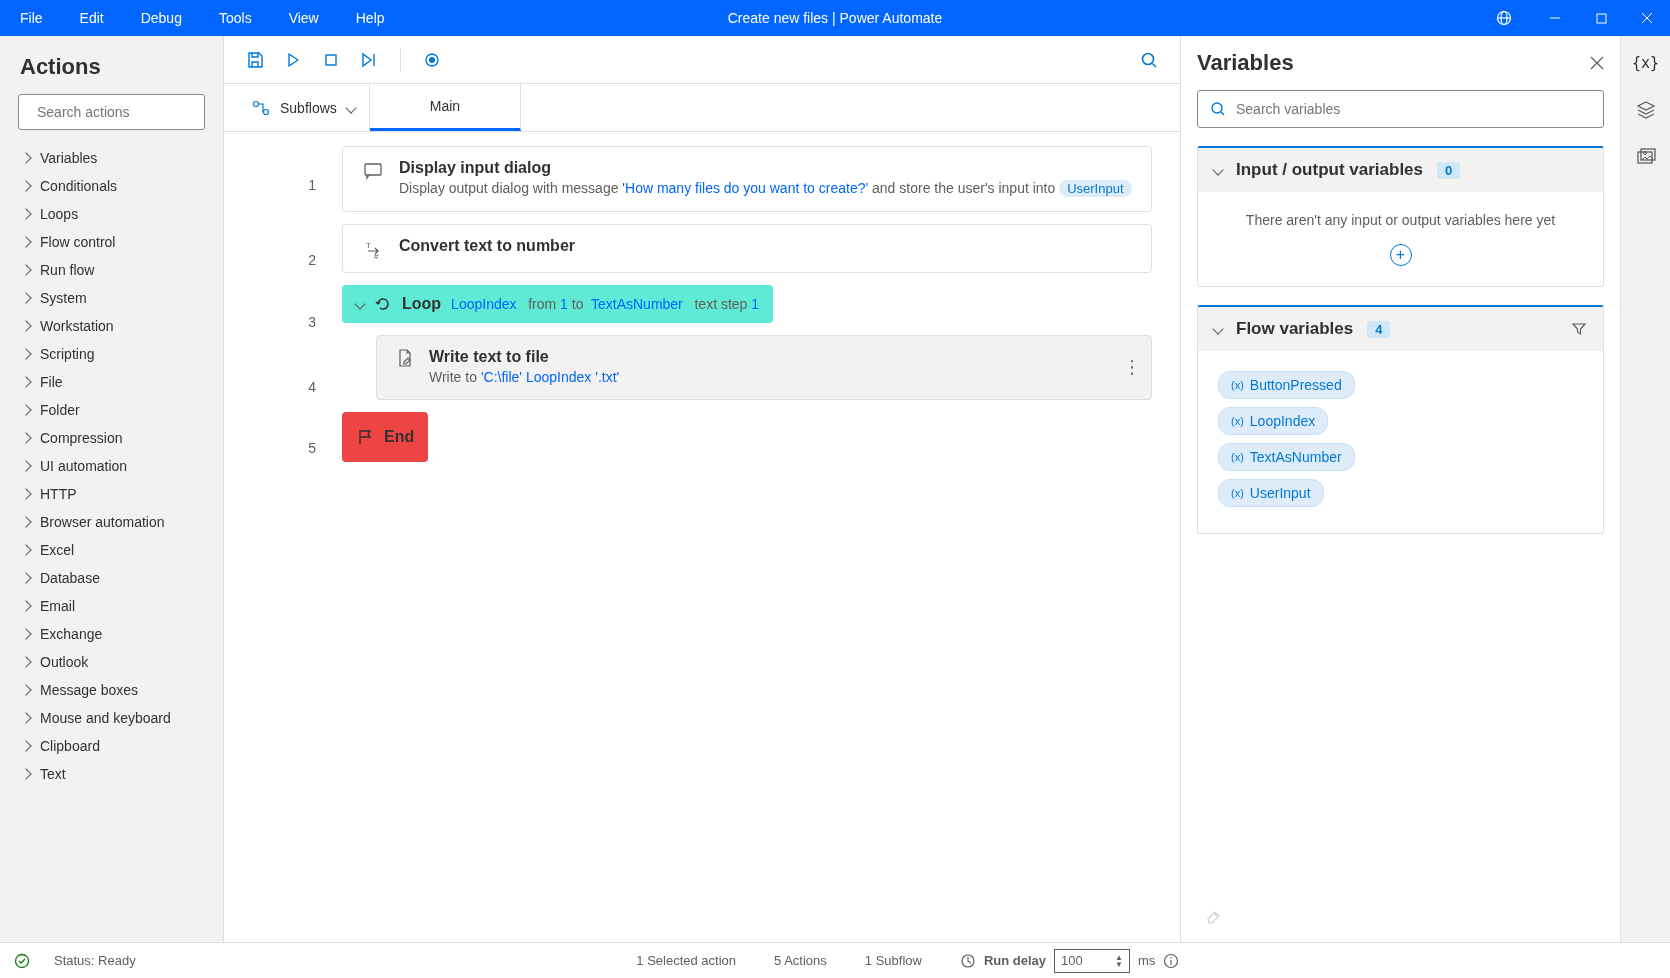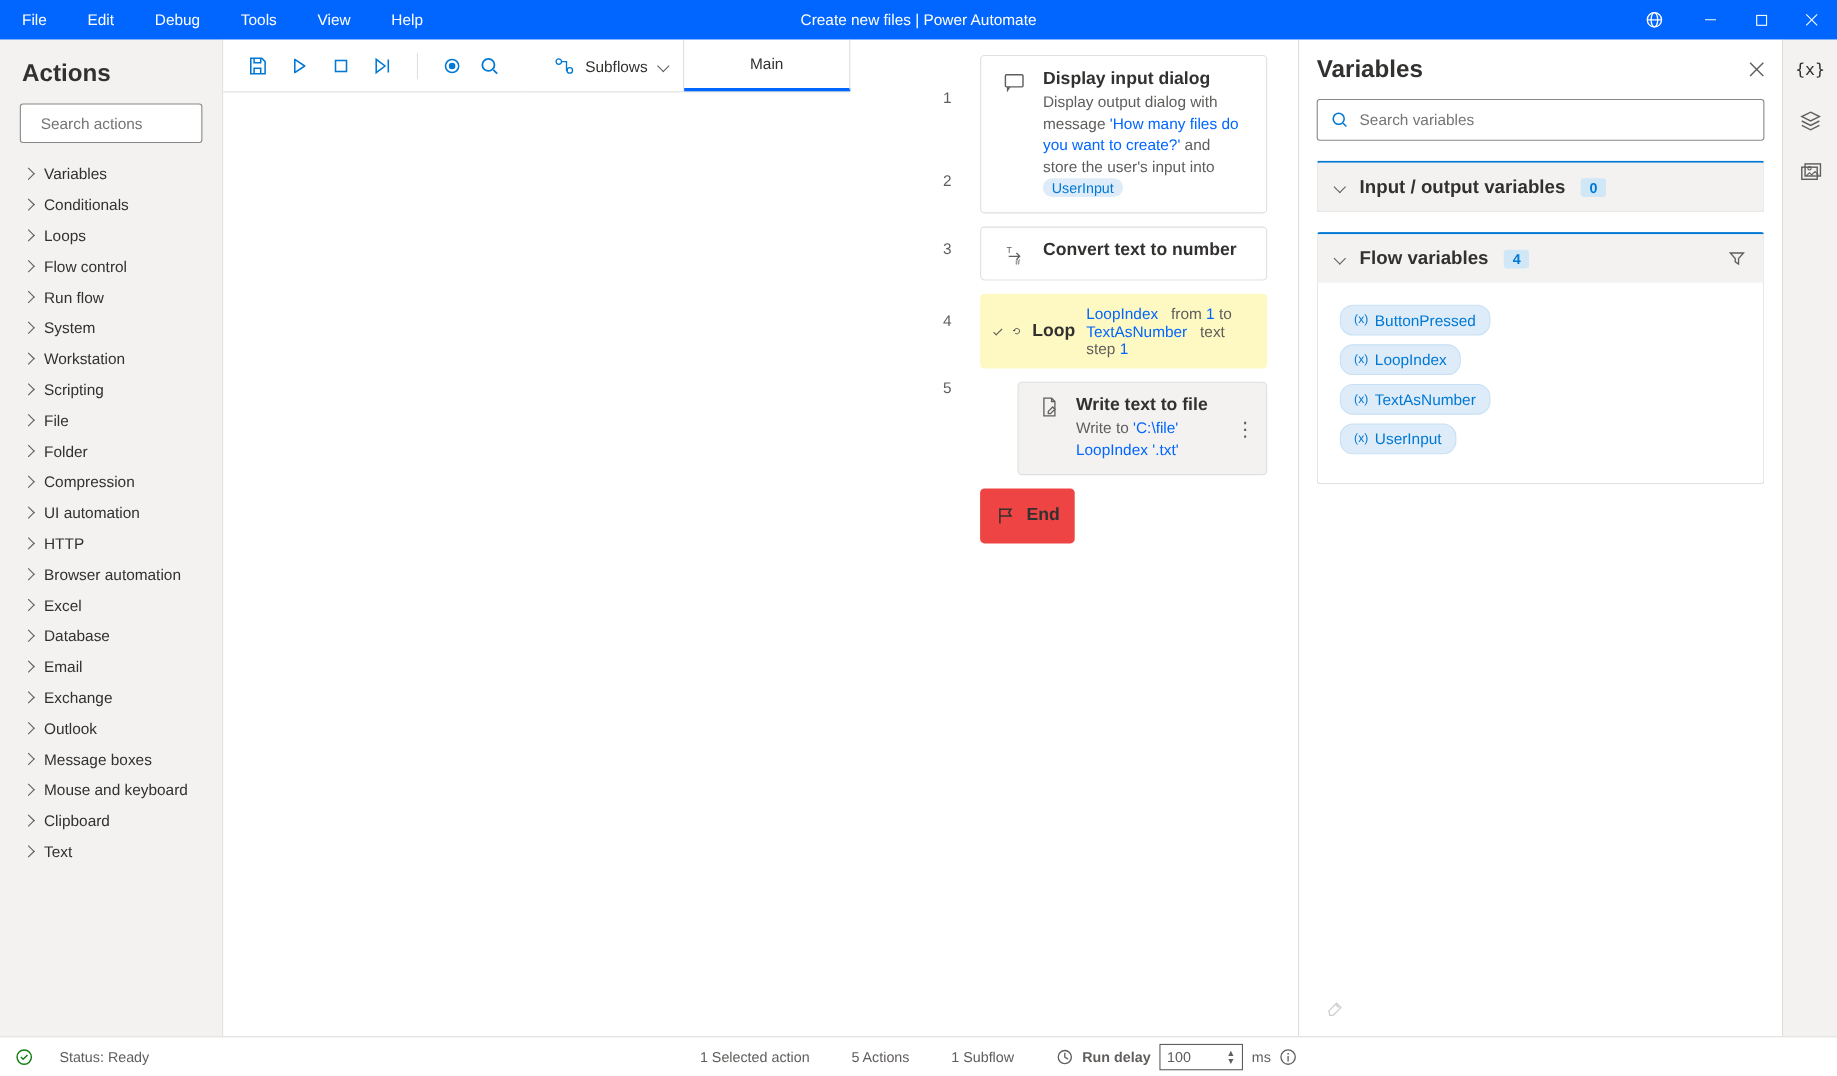--- a/index.html
+++ b/index.html
@@ -56,21 +56,21 @@
   align-items: center;
   justify-content: center;
   cursor: pointer;
 }
 .main-content {
   display: flex;
   flex: 1;
   overflow: hidden;
 }
 .actions-panel {
-  width: 203px;
+  width: 224px;
   background: #f3f2f1;
   border-right: 1px solid #e1dfdd;
   display: flex;
   flex-direction: column;
   padding: 12px 0;
 }
 .actions-panel h2 {
   font-size: 22px;
   font-weight: 600;
   padding: 6px 20px 14px;
@@ -111,21 +111,21 @@
   width: 8px;
   height: 8px;
   border-right: 1.5px solid #605e5c;
   border-bottom: 1.5px solid #605e5c;
   transform: rotate(-45deg);
 }
 .chevron.down { transform: rotate(45deg); }
 .designer-area {
   flex: 1;
   display: flex;
-  flex-direction: row;
+  flex-direction: column;
   background: #fff;
 }
 .toolbar {
   height: 48px;
   border-bottom: 1px solid #e1dfdd;
   display: flex;
   align-items: center;
   padding: 0 14px;
 }
 .toolbar-left {
@@ -239,21 +239,21 @@
   text-align: center;
 }
 .var-pill {
   background: #deecf9;
   color: #0078d4;
   padding: 1px 8px;
   border-radius: 10px;
   font-size: 13px;
 }
 .loop-row {
-  background: #fef9c3;
+  background: #5eead4;
   border-radius: 4px;
   padding: 10px 14px;
   display: flex;
   align-items: center;
   gap: 10px;
   margin-bottom: 12px;
   width: fit-content;
 }
 .loop-row .step-title { font-size: 16px; font-weight: 600; }
 .loop-detail {
@@ -733,20 +733,24 @@
         </svg>
       <input placeholder="Search variables" style="">
     </div>
 
     <div class="var-section">
       <div class="var-section-header">
         <span class="chevron down"></span>
         <span>Input / output variables</span>
         <span class="var-count">0</span>
       </div>
+      <div class="var-section-body">
+        <div class="empty-msg">There aren't any input or output variables here yet</div>
+        <div class="plus-circle">+</div>
+      </div>
     </div>
 
     <div class="var-section">
       <div class="var-section-header">
         <span class="chevron down"></span>
         <span>Flow variables</span>
         <span class="var-count">4</span>
         <svg class="filter-icon" width="16" height="16" viewBox="0 0 16 16" style="cursor:pointer">
             <path d="M2 3h12l-4.5 5v5l-3-2V8z" fill="none" stroke="#605e5c" stroke-width="1.2"></path>
           </svg>

